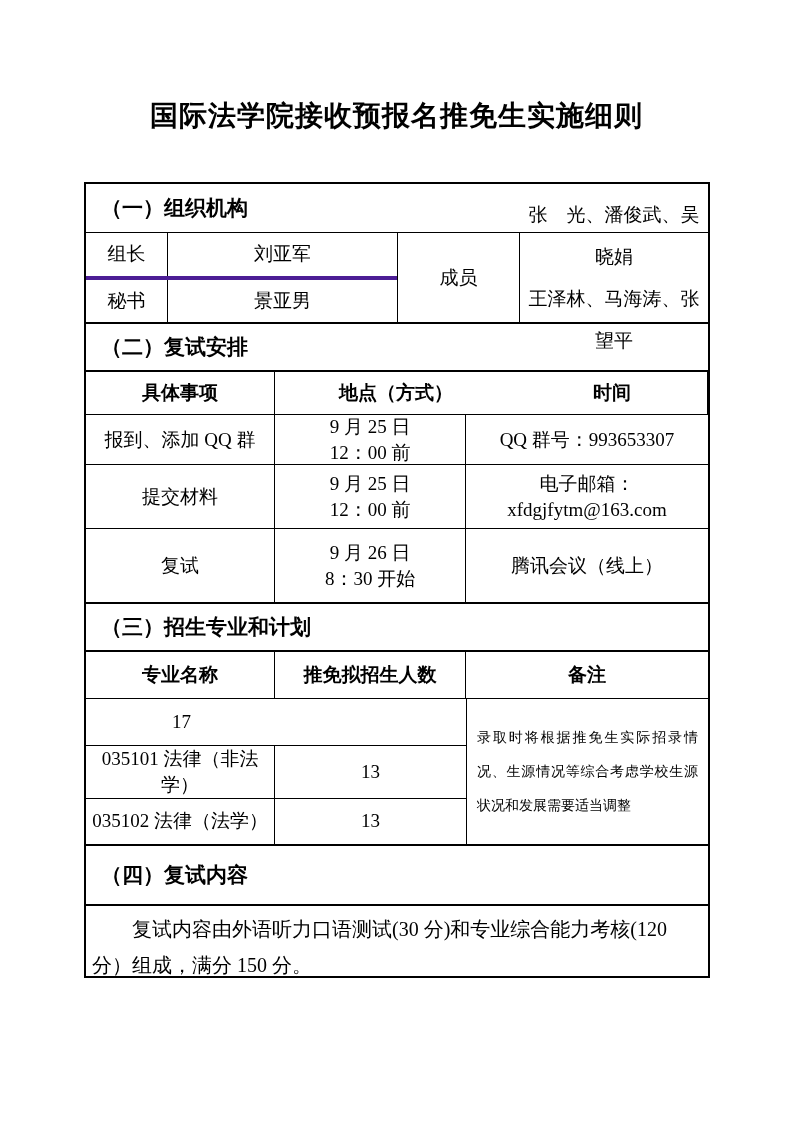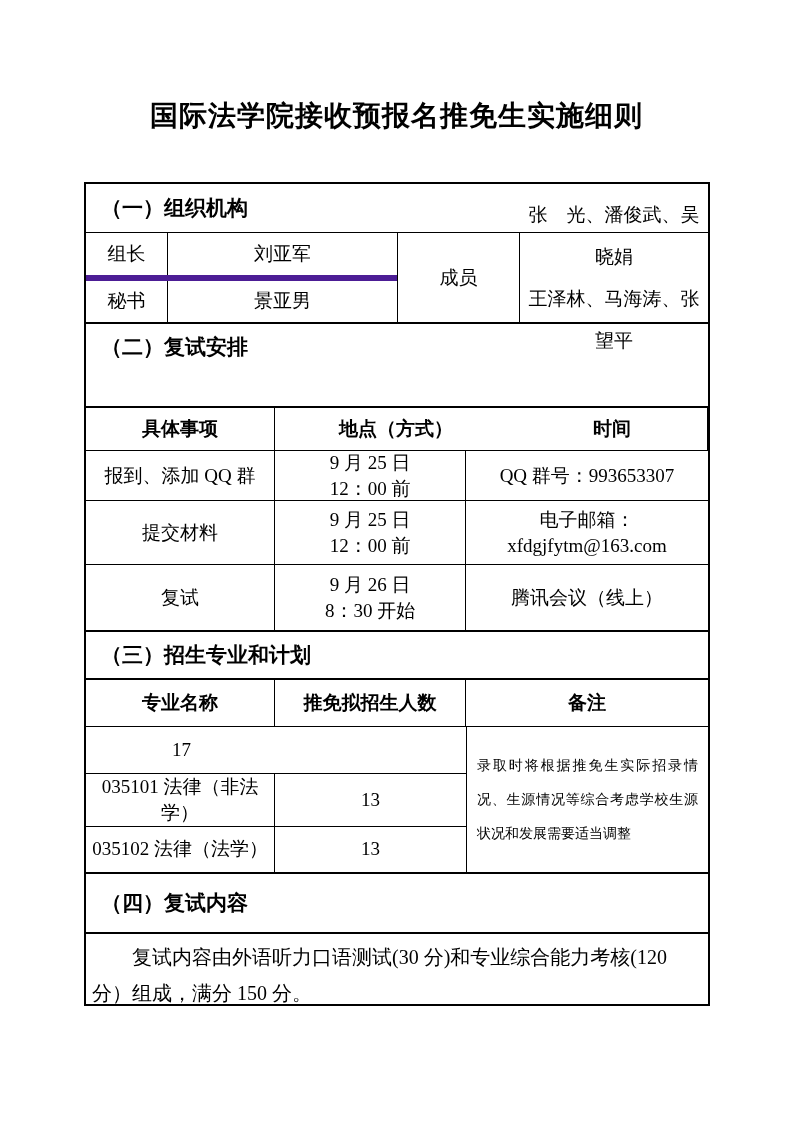--- a/index.html
+++ b/index.html
@@ -40,21 +40,21 @@
     font-size:19px;
   }
   .cell.brd{border-right:1px solid #000;}
   .hdr{
     font-family:"Liberation Sans",sans-serif;
     font-weight:bold;font-size:19px;
   }
   
   .s1-left{width:312px;display:flex;flex-direction:column;box-sizing:border-box;border-right:1px solid #000;}
   .s1-subrow{display:flex;flex:1;box-sizing:border-box;}
-  .s1-subrow + .s1-subrow{border-top:6px solid #4c1d95;}
+  .s1-subrow + .s1-subrow{border-top:4px solid #4c1d95;}
   .s1-c1{width:82px;}
   .s1-c2{flex:1;}
   .s1-member{width:122px;}
   .s1-names{flex:1;flex-direction:column;line-height:42px;}
   
   .c-a{width:189px;}
   .c-b{width:191px;}
   .c-c{flex:1;}
   .two-line{flex-direction:column;line-height:26px;}
   
@@ -66,24 +66,24 @@
     padding:0 10px;box-sizing:border-box;
     font-size:14px;line-height:34px;text-align:justify;
   }
   
   .content-row{display:block;padding:5px 8px 0 6px;font-size:20px;line-height:36px;}
   .indent{text-indent:2em;}
   
   .h-t1{height:48px;}
   .h-org{height:90px;}
   .h-t2{height:48px;}
-  .h-hd2{height:44px;margin-top:36px;}
+  .h-hd2{height:44px;}
   .h-r1{height:50px;}
   .h-r2{height:64px;}
-  .h-r3{height:66px;}
+  .h-r3{height:74px;}
   .h-t3{height:48px;}
   .h-hd3{height:48px;}
   .h-maj{height:146px;}
   .h-t4{height:60px;}
   .h-c4{height:72px;}
 </style>
 </head>
 <body>
 
 <div class="page">

